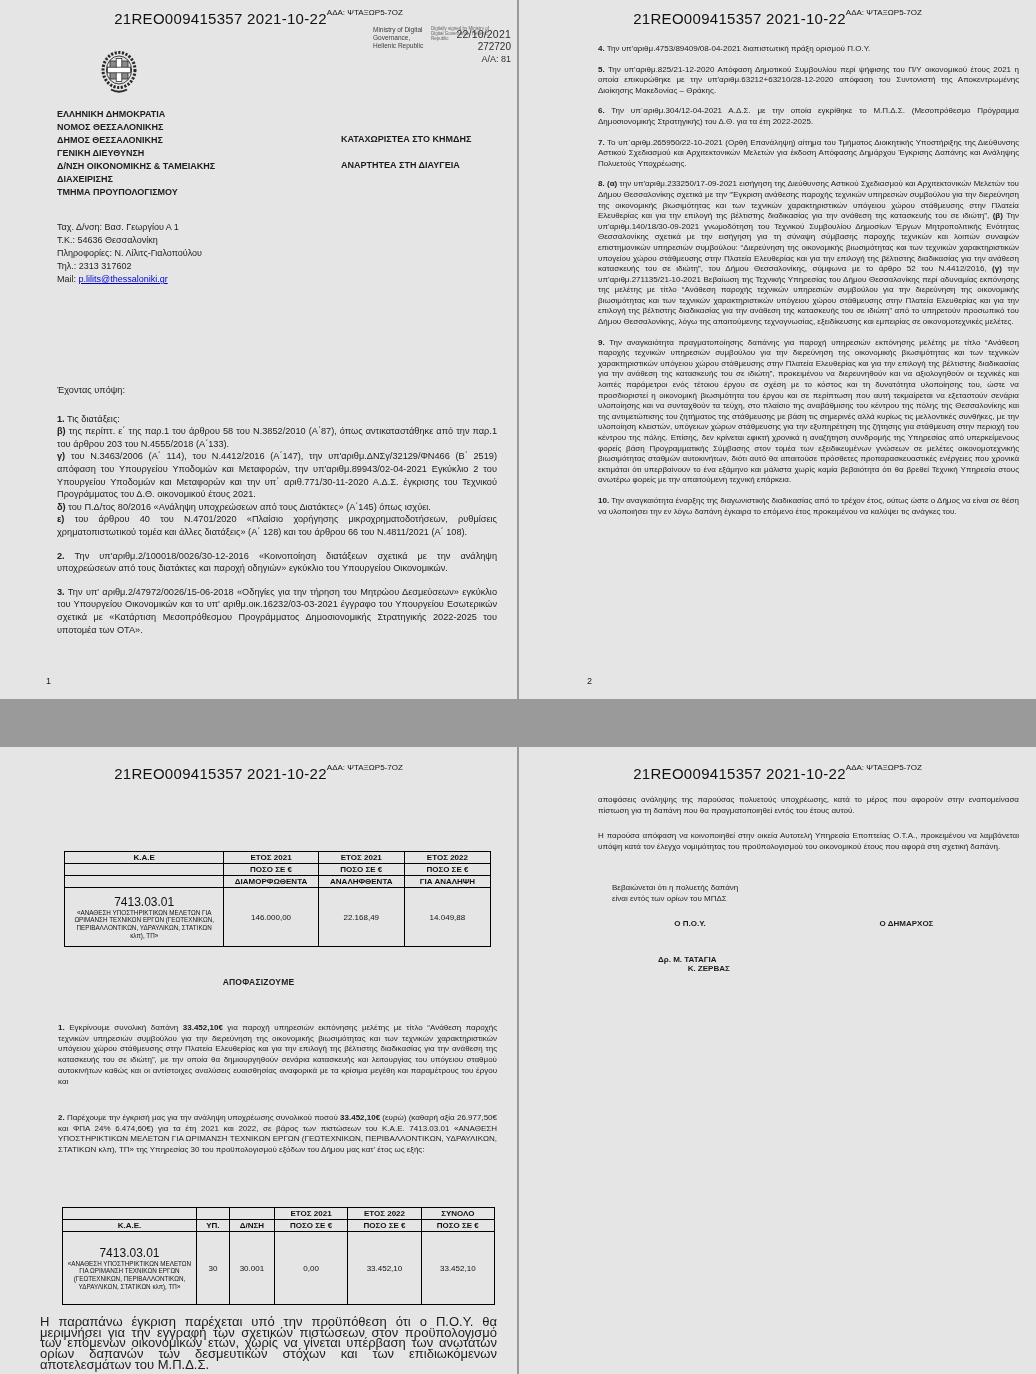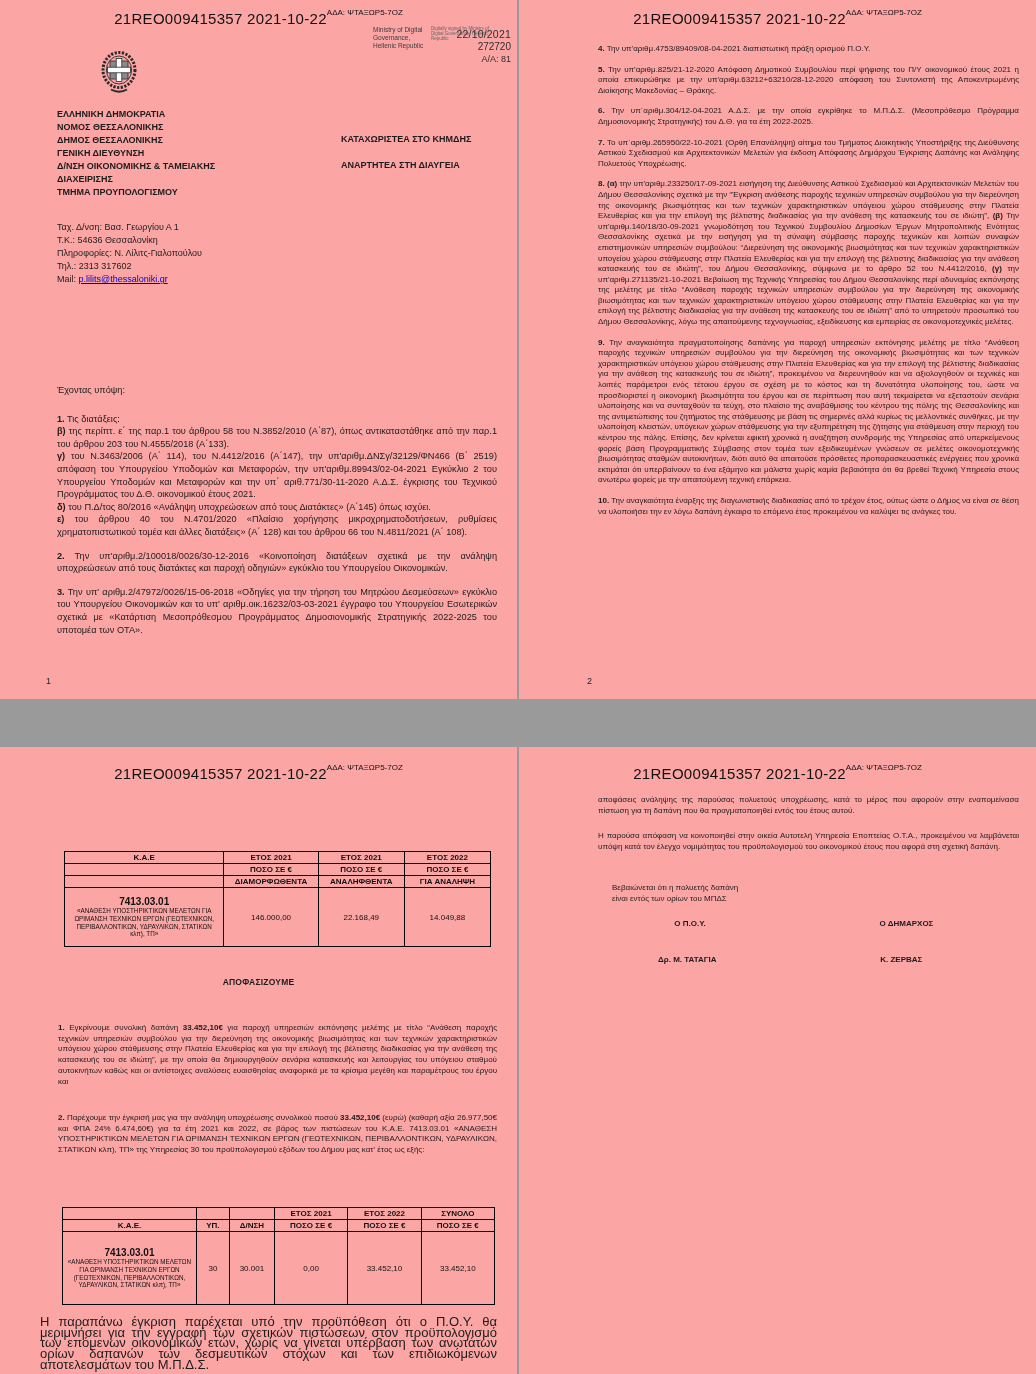--- a/index.html
+++ b/index.html
@@ -2,21 +2,21 @@
 <html><head>
 <meta charset="utf-8">
 <style>
   html,body{margin:0;padding:0;}
   body{
     width:1036px;height:1374px;position:relative;overflow:hidden;
     background:#9a9a9a;
     font-family:"Liberation Sans", sans-serif;
     color:#1c1c1c;
   }
-  .page{position:absolute;background:#fca5a5;overflow:hidden;}
+  .page{position:absolute;background:#e5e5e5;overflow:hidden;}
   #page1{left:0;top:0;width:517px;height:699px;}
   #page2{left:519px;top:0;width:517px;height:699px;}
   #page3{left:0;top:747px;width:517px;height:627px;}
   #page4{left:519px;top:747px;width:517px;height:627px;}
 
   .doc-header{position:absolute;left:0;right:0;text-align:center;white-space:nowrap;}
   #page1 .doc-header,#page2 .doc-header{top:8px;}
   #page3 .doc-header,#page4 .doc-header{top:16px;}
   .doc-code{font-size:15px;letter-spacing:.3px;color:#111;}
   .doc-ada{font-size:8px;vertical-align:9px;color:#111;}
@@ -68,33 +68,33 @@
   .p3-d1{position:absolute;top:276px;left:58px;right:20px;font-size:8px;line-height:10.7px;text-align:justify;}
   .p3-d2{position:absolute;top:366px;left:58px;right:20px;font-size:8px;line-height:10.7px;text-align:justify;}
   .p3-table2{position:absolute;top:460px;left:62px;right:22px;}
   .p3-closing{position:absolute;top:570px;left:40px;right:20px;font-size:13px;line-height:10.7px;text-align:justify;}
 
   table{border-collapse:collapse;width:100%;table-layout:fixed;}
   td{border:1px solid #000;text-align:center;vertical-align:middle;
      font-size:8px;padding:1px 2px;color:#111;}
   td.hdr{font-weight:bold;}
   .kae-cell{padding:3px 4px;}
-  .kae-code{font-weight:bold;font-size:10px;}
+  .kae-code{font-weight:normal;font-size:12px;}
   .kae-desc{font-size:6.3px;line-height:7.6px;}
   .t1-c1{width:38%;} .t1-c2{width:22%;} .t1-c3{width:20%;} .t1-c4{width:20%;}
   .t2-c1{width:32%;} .t2-c2{width:7%;} .t2-c3{width:10%;} .t2-c4{width:17%;} .t2-c5{width:17%;} .t2-c6{width:17%;}
   .val-row td{height:52px;}
   .val-row2 td{height:66px;}
 
   
   .p4-p1{position:absolute;top:48px;left:79px;right:17px;font-size:8px;line-height:10.6px;text-align:justify;}
   .p4-p2{position:absolute;top:84px;left:79px;right:17px;font-size:8px;line-height:10.6px;text-align:justify;}
   .p4-cert{position:absolute;top:136px;left:93px;font-size:8px;line-height:10.6px;}
   .p4-sigs{position:absolute;top:172px;left:79px;right:17px;display:flex;gap:12px;}
-  .p4-names{position:absolute;top:208px;left:72px;right:17px;display:flex;}
+  .p4-names{position:absolute;top:208px;left:72px;right:17px;display:flex;flex-direction:column;}
   .sig-left{width:45%;text-align:center;font-weight:bold;font-size:8px;}
   .sig-right{width:55%;text-align:center;font-weight:bold;font-size:8px;}
 </style>
 </head>
 <body>
 
 <div class="page" id="page1">
   <div class="doc-header"><span class="doc-code">21REO009415357 2021-10-22</span><span class="doc-ada">ΑΔΑ: ΨΤΑΞΩΡ5-7ΟΖ</span></div>
 
   <div class="stamp">

